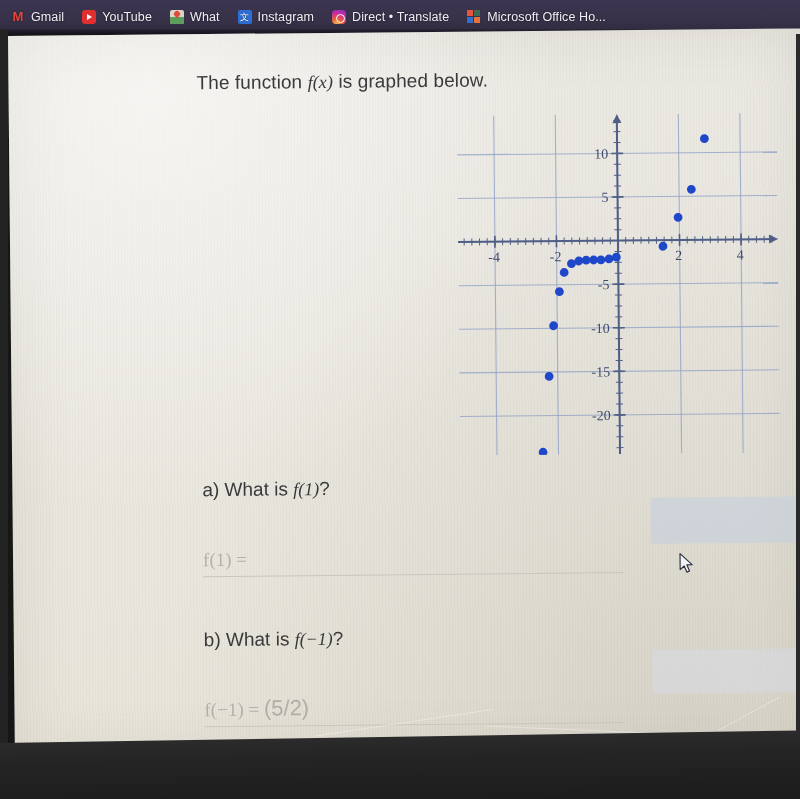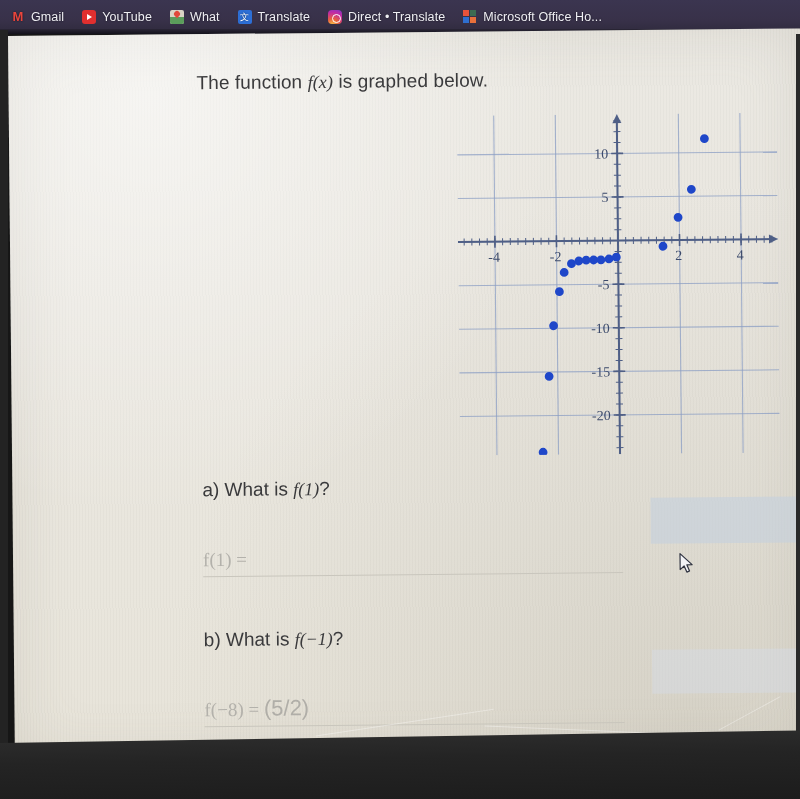--- a/index.html
+++ b/index.html
@@ -248,21 +248,21 @@
       <span>YouTube</span>
     </div>
 
     <div class="bm">
       <span class="bm-ico ico-maps"></span>
       <span>What</span>
     </div>
 
     <div class="bm">
       <span class="bm-ico ico-translate"></span>
-      <span>Translate</span>
+      <span>Instagram</span>
     </div>
 
     <div class="bm">
       <span class="bm-ico ico-instagram"></span>
       <span>Direct • Translate</span>
     </div>
 
 
     <div class="bm">
       <span class="bm-ico ico-ms">
@@ -416,21 +416,21 @@
     <div class="ansrow ans-a">
       <span>f(1) =</span>
       <span class="num"></span>
     </div>
 
     <div class="q q-b">
       <span>b) What is </span><span class="mathit">f(−1)</span><span>?</span>
     </div>
 
     <div class="ansrow ans-b">
-      <span>f(−8) =</span>
+      <span>f(−1) =</span>
       <span class="num">(5/2)</span>
     </div>
 
     <div class="hlbox hl-a"></div>
     <div class="hlbox hl-b"></div>
 
     <div id="cursor">
       <svg viewBox="0 0 16 22" width="16" height="22">
         <polygon points="1,1 1,17 5,13.4 7.7,19.6 10.4,18.4 7.8,12.4 13,12.2" fill="#f2f3f6" stroke="#2f3340" stroke-width="1.2" stroke-linejoin="round"></polygon>
       </svg>

